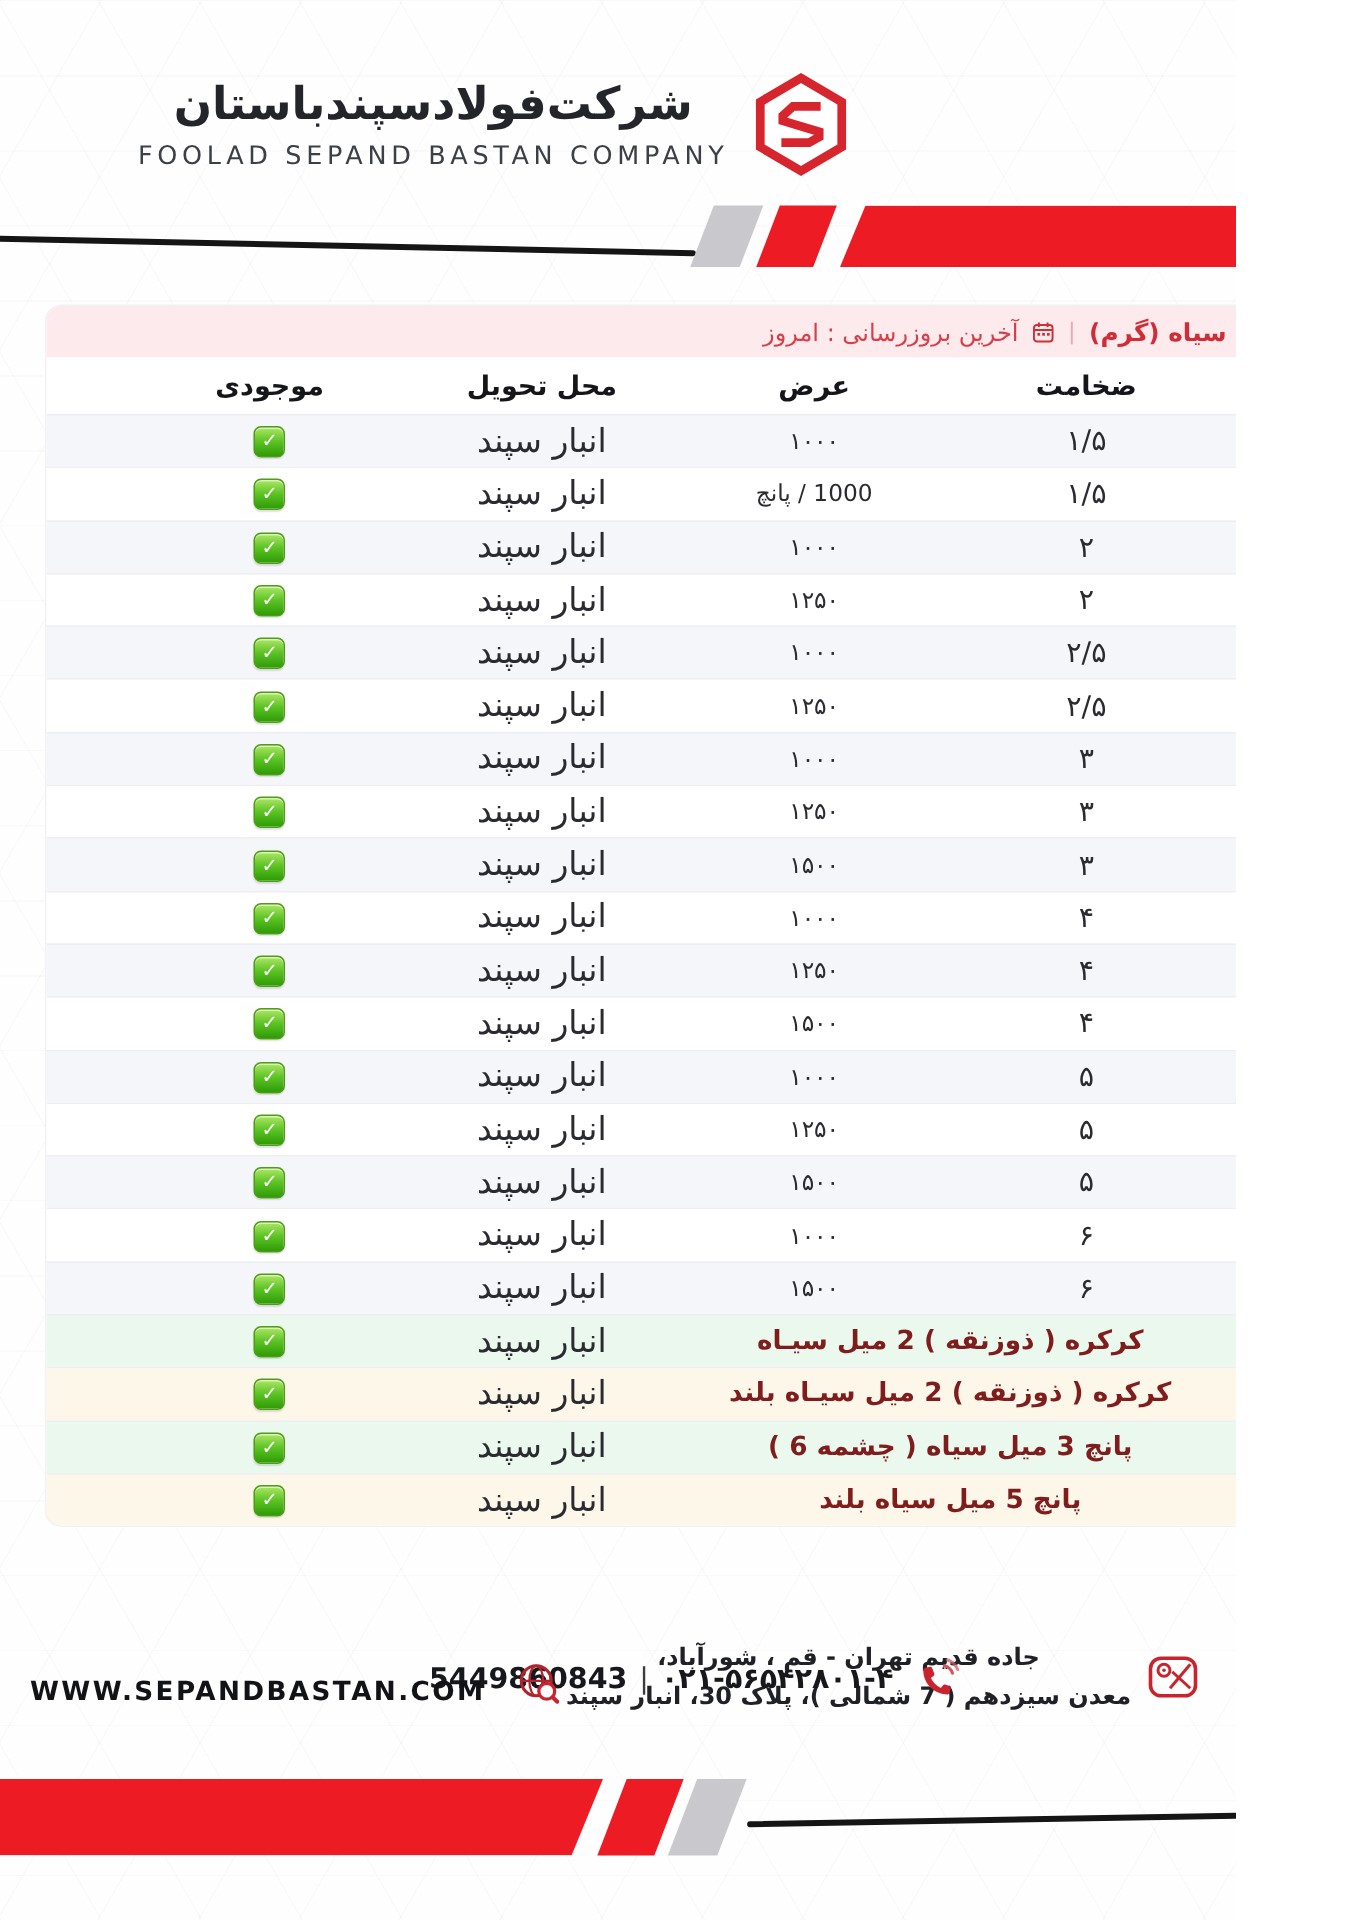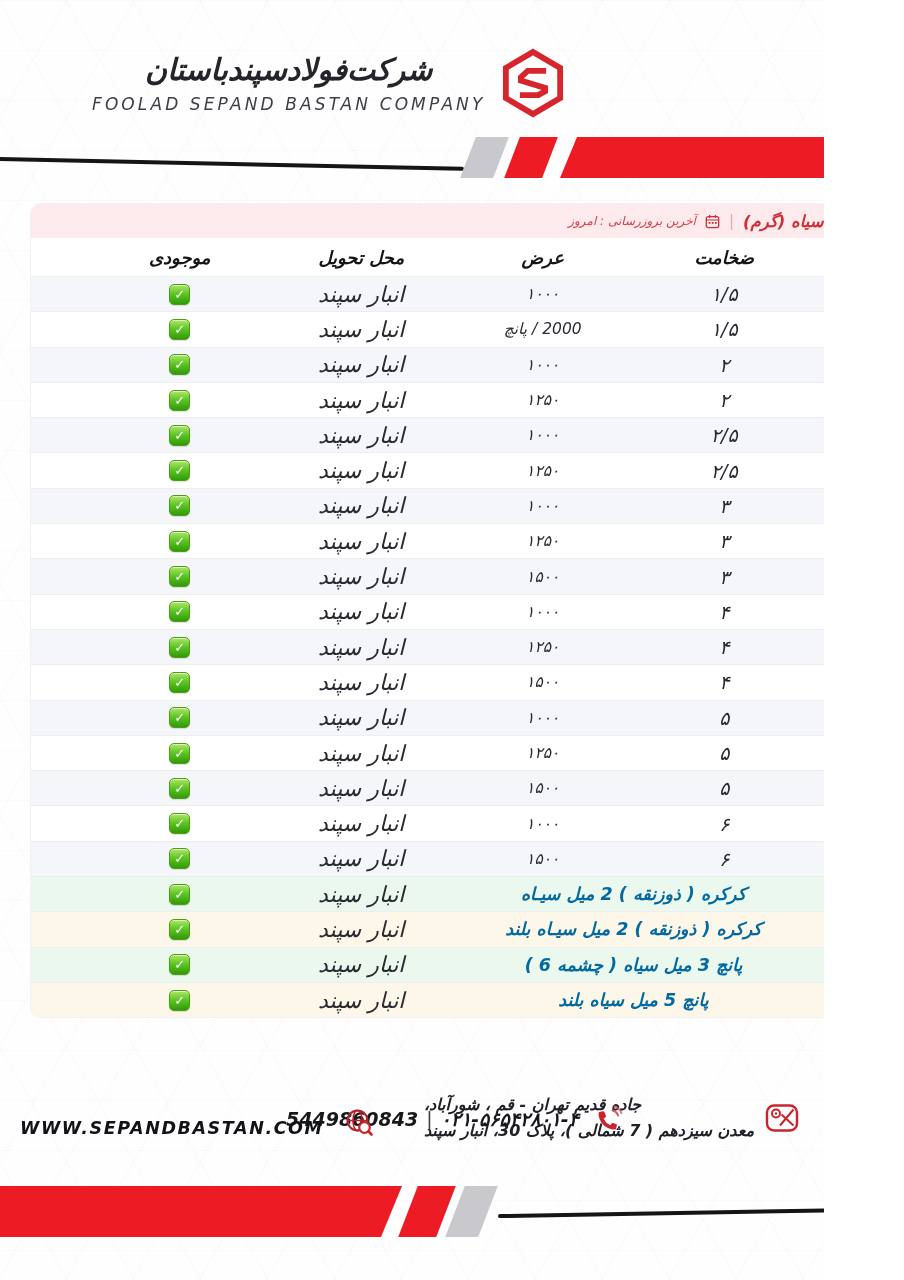--- a/index.html
+++ b/index.html
@@ -2,21 +2,20 @@
 <html lang="fa"><head>
 <meta charset="utf-8">
 <style>
   * { margin:0; padding:0; box-sizing:border-box; }
   html,body { background:#ffffff; }
   .page {
     position:relative; width:824px; height:1280px; overflow:hidden;
     background:#fefefe;
     font-family:"DejaVu Sans","Liberation Sans",sans-serif;
     color:#1d1e22;
-    font-style:italic;
   }
   
   .hexpat {
     position:absolute; inset:0; pointer-events:none;
     background-image:
       repeating-linear-gradient(120deg, rgba(110,120,130,.07) 0 1px, transparent 1px 58px),
       repeating-linear-gradient(60deg,  rgba(110,120,130,.07) 0 1px, transparent 1px 58px),
       repeating-linear-gradient(180deg, rgba(110,120,130,.05) 0 1px, transparent 1px 50px);
     opacity:.55;
   }
@@ -46,50 +45,50 @@
   .card {
     position:absolute; top:203px; left:30px; width:844px;
     background:#ffffff; border:1px solid #f1f1f5; border-radius:11px; overflow:hidden;
   }
   .banner {
     height:34px; background:#fdeaec; display:flex; direction:rtl; align-items:center;
     gap:9px; padding:0 15px; border-radius:10px 10px 0 0;
   }
   .banner-title { font-size:16.5px; font-weight:bold; color:#cf2d38; }
   .banner-sep { color:#e6abb0; font-size:15px; }
-  .banner-update { font-size:12px; color:#d4414b; }
+  .banner-update { font-size:16px; color:#d4414b; }
   .cal-icon { display:inline-flex; }
 
   .trow {
     display:grid; direction:rtl; grid-template-columns:repeat(4,1fr);
     padding:0 58px; align-items:center; text-align:center;
     height:35.3px; border-top:1px solid #ededf2; background:#fff;
   }
   .thead { height:38px; border-top:none; font-weight:bold; font-size:18px; color:#15161a; }
   .alt   { background:#f4f6fa; }
   .plain { background:#ffffff; }
   .green { background:#eaf8ee; }
   .cream { background:#fdf7ea; }
   .cell { font-size:16.5px; color:#2a2b30; }
   .c-th { font-size:19px; }
   .c-w  { font-size:15.5px; }
   .c-d  { font-size:22px; }
-  .c-desc { grid-column:1 / span 2; font-size:17.5px; font-weight:600; color:#0369a1; }
+  .c-desc { grid-column:1 / span 2; font-size:17.5px; font-weight:600; color:#7f1d1d; }
 
   .check {
     display:inline-flex; align-items:center; justify-content:center;
     width:21px; height:21px; border-radius:5px;
     background:linear-gradient(180deg,#aee666 0%,#5cc424 48%,#2f9b07 100%);
     border:1px solid #4f9c15; color:#ffffff; font-size:13px; font-weight:bold;
     box-shadow:inset 0 1px 0 rgba(255,255,255,.55), 0 1px 1px rgba(0,0,0,.12);
   }
 
   
   .f-address { position:absolute; top:1092px; right:24px; display:flex; align-items:center; gap:10px; }
-  .f-address-text { direction:rtl; text-align:left; font-size:16px; font-weight:600; color:#202127; line-height:1.6; }
+  .f-address-text { direction:rtl; text-align:center; font-size:16px; font-weight:600; color:#202127; line-height:1.6; }
   .f-phone { position:absolute; top:1103px; left:286px; display:flex; align-items:center; gap:12px; }
   .f-phone-nums { direction:rtl; display:flex; align-items:center; gap:8px;
                   font-size:19px; font-weight:bold; color:#17181c; }
   .f-phone-nums .num { direction:ltr; unicode-bidi:isolate; }
   .f-phone-nums .sep { color:#3b3c40; font-weight:normal; }
   .f-web { position:absolute; top:1107px; left:20px; display:flex; align-items:flex-end; gap:20px; }
   .f-web-text { font-size:17.5px; font-weight:bold; letter-spacing:1.6px; color:#121317; }
   .icon { display:inline-flex; flex:none; }
 </style>
 </head>
@@ -148,21 +147,21 @@
     <div class="cell c-th">۱/۵</div>
     <div class="cell c-w">۱۰۰۰</div>
     <div class="cell c-d">انبار سپند</div>
     <div class="cell c-s">
       <span class="check">✓</span>
     </div>
   </div>
 
   <div class="trow plain">
     <div class="cell c-th">۱/۵</div>
-    <div class="cell c-w">2000 / پانچ</div>
+    <div class="cell c-w">1000 / پانچ</div>
     <div class="cell c-d">انبار سپند</div>
     <div class="cell c-s">
       <span class="check">✓</span>
     </div>
   </div>
 
   <div class="trow alt">
     <div class="cell c-th">۲</div>
     <div class="cell c-w">۱۰۰۰</div>
     <div class="cell c-d">انبار سپند</div>

